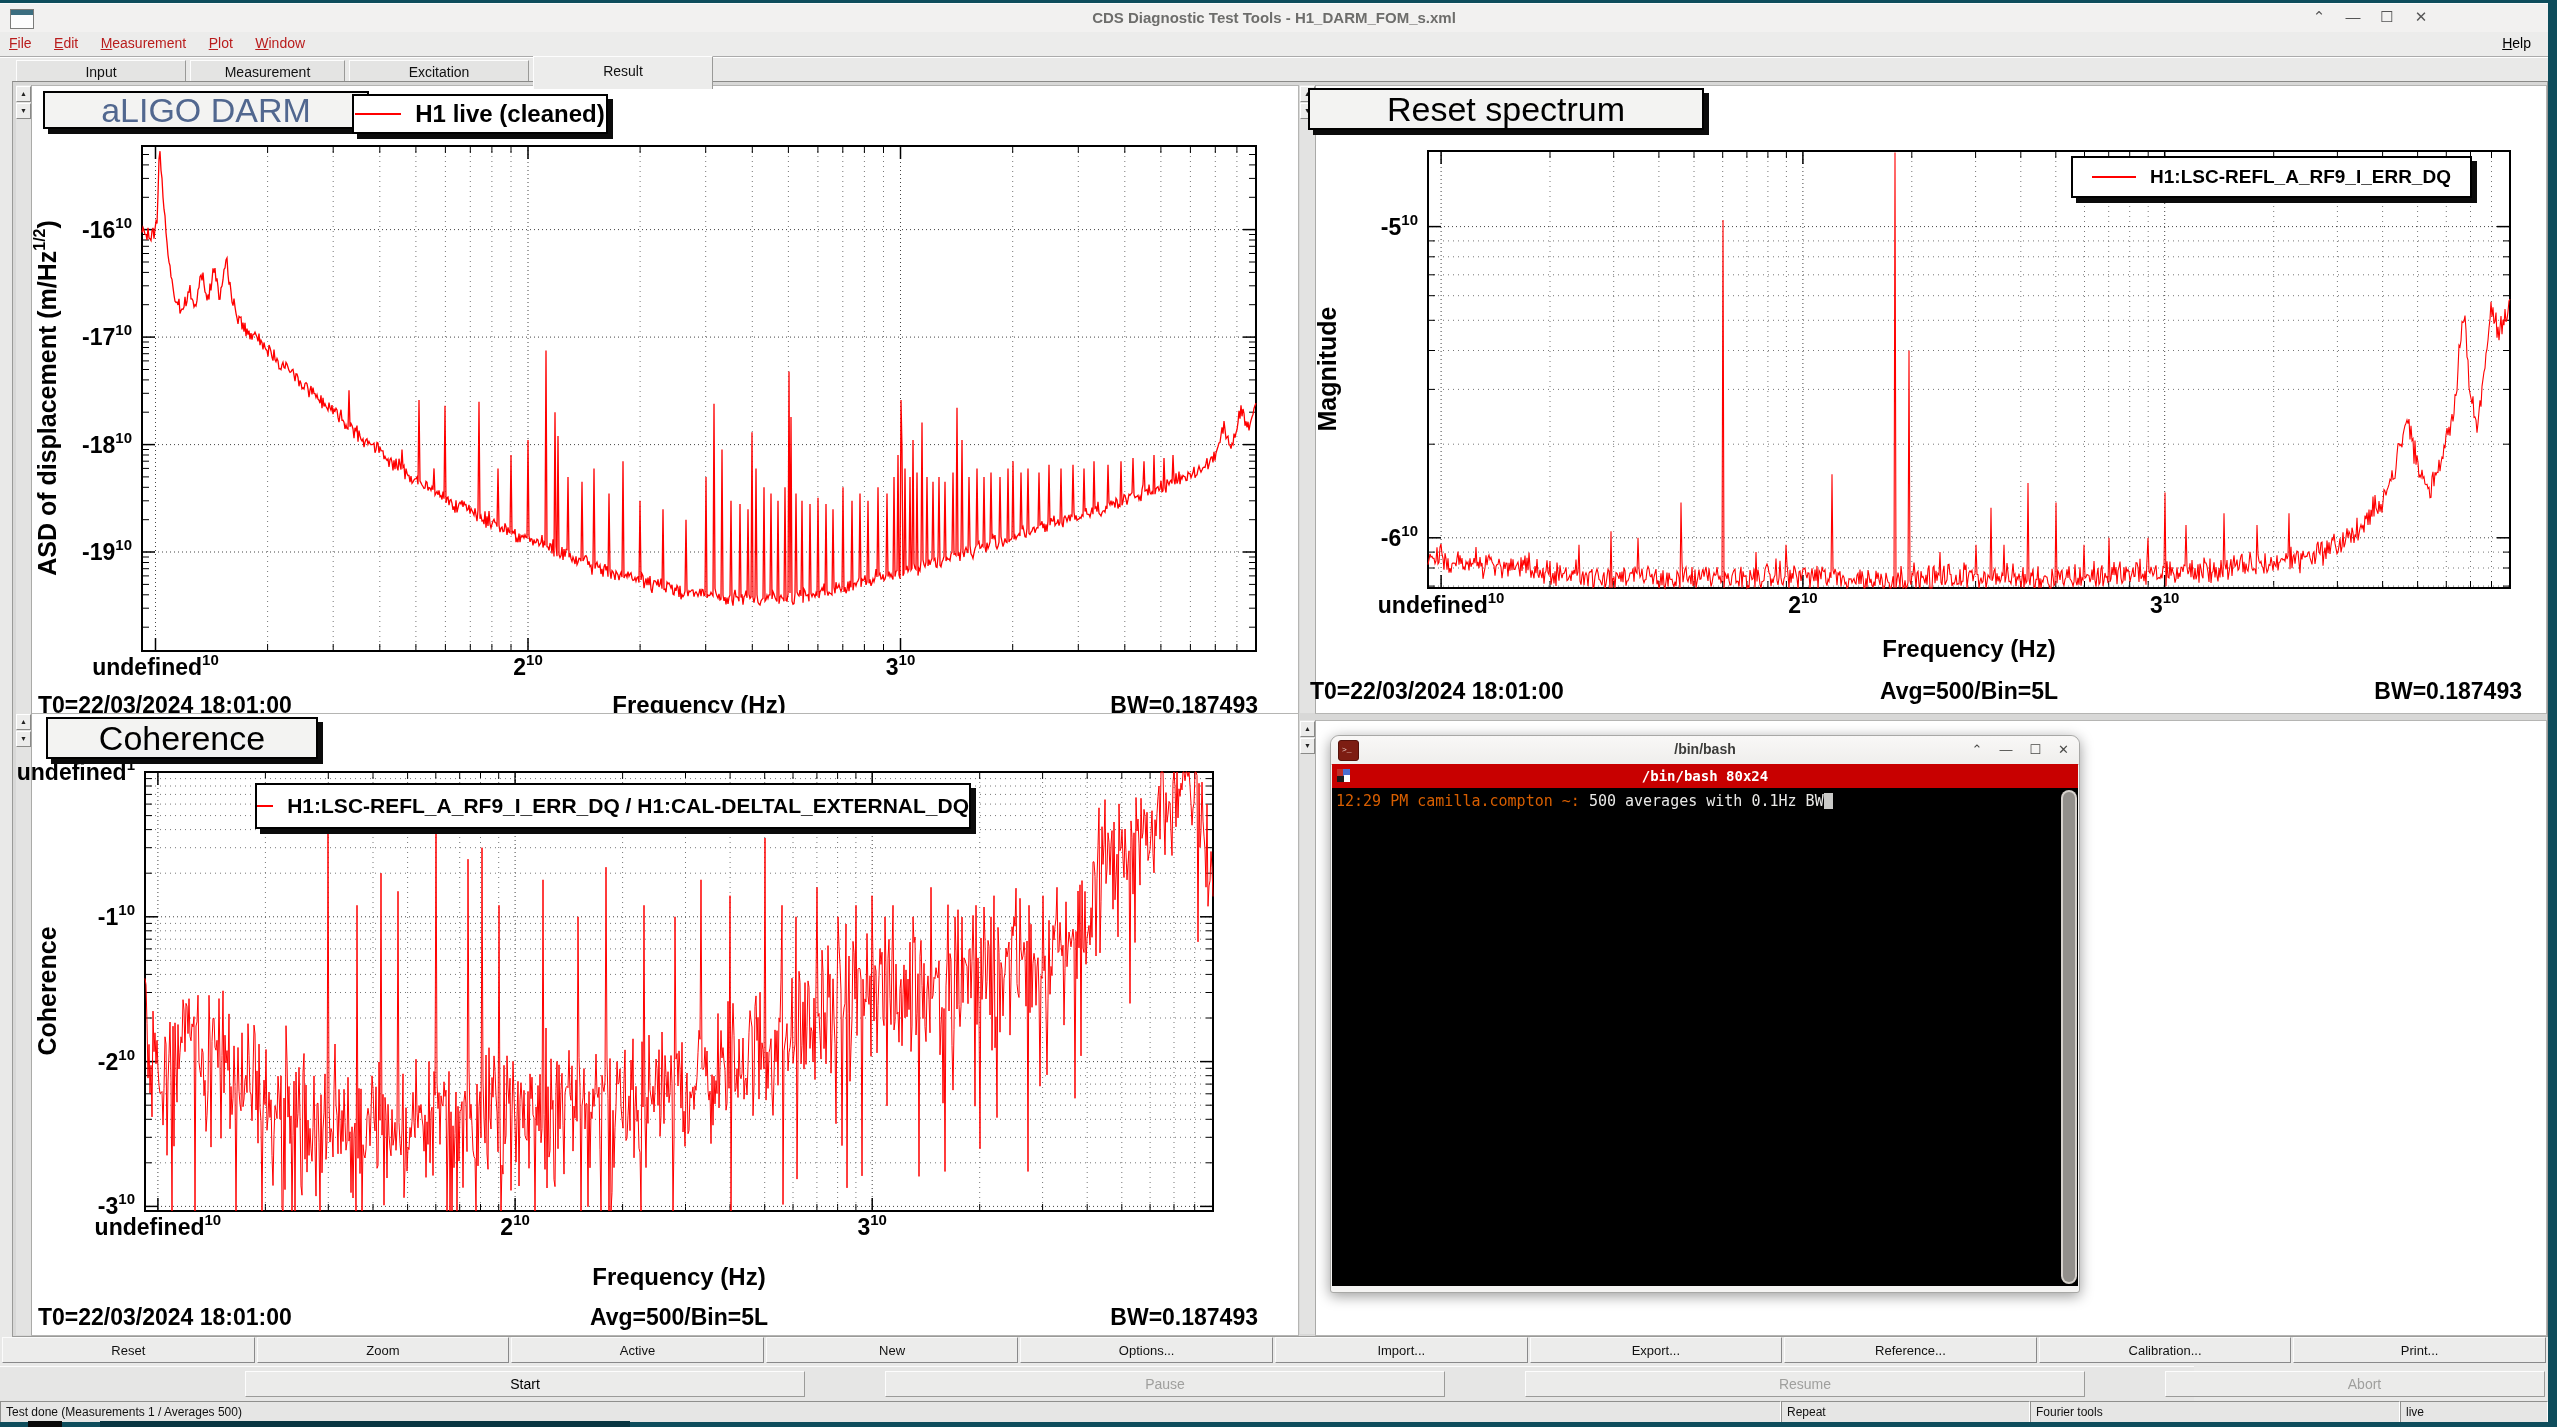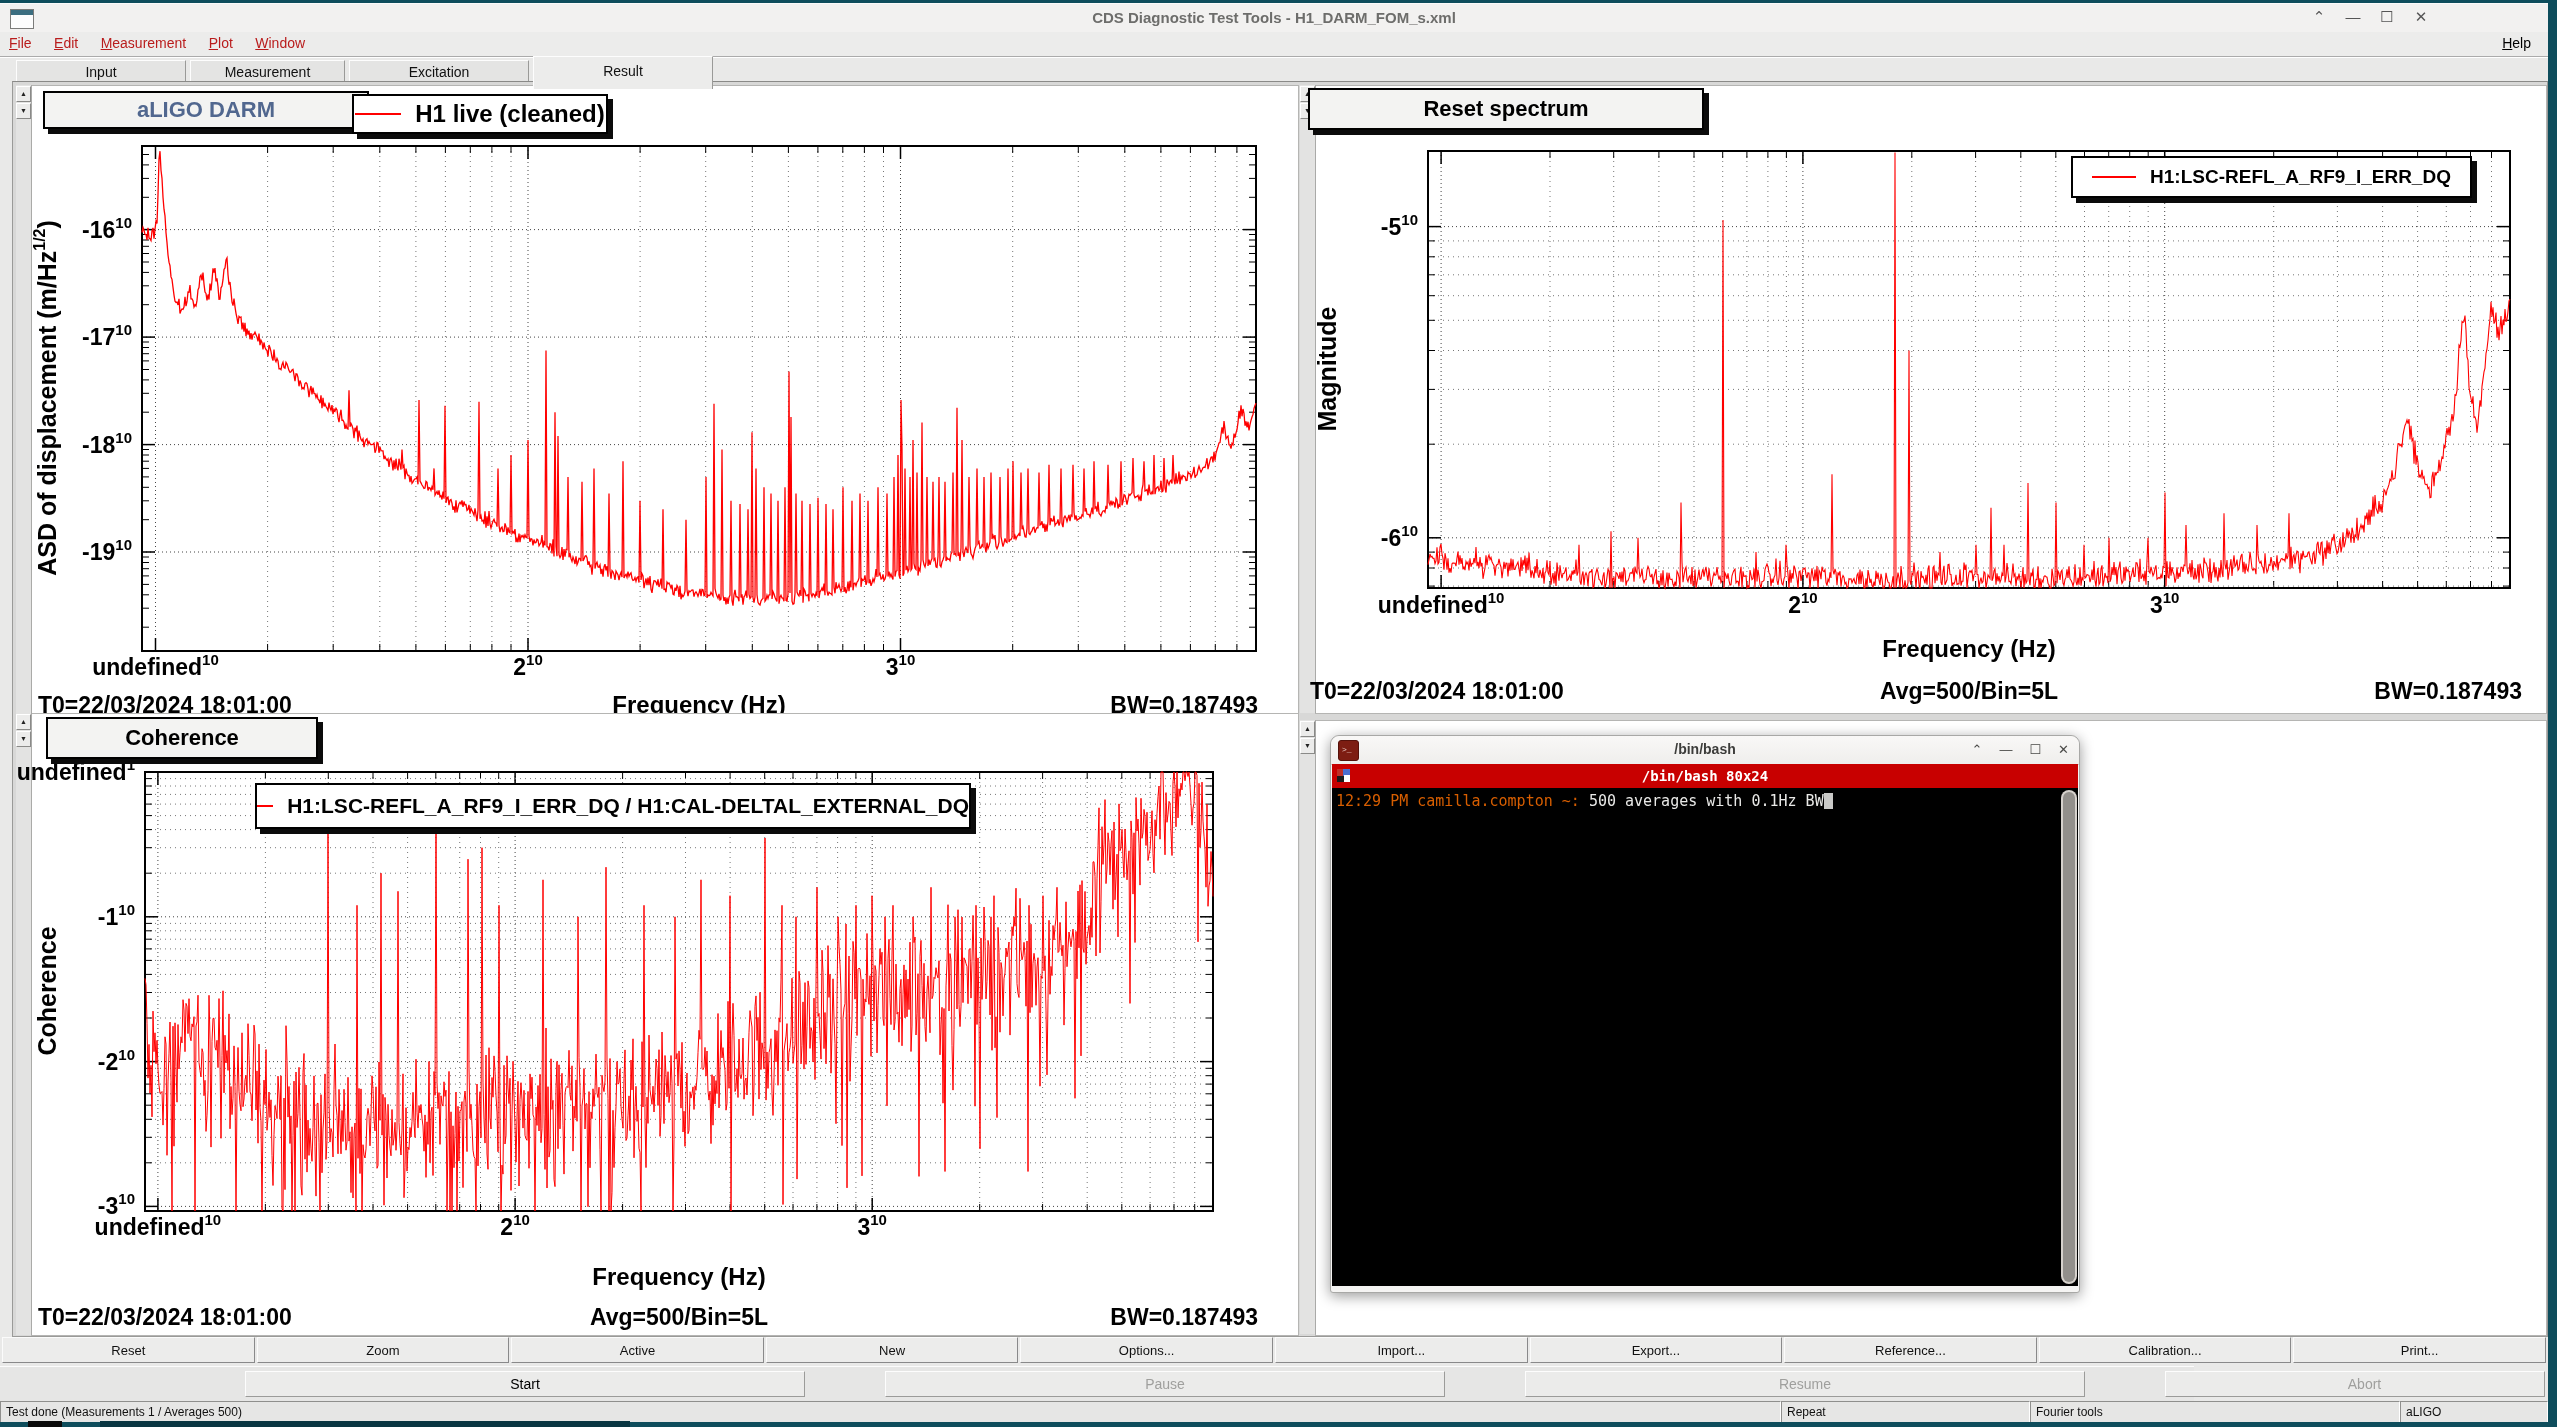--- a/index.html
+++ b/index.html
@@ -35,21 +35,21 @@
   .quad{position:absolute;}
   .canvas{position:absolute;background:#ffffff;border:1px solid #b5b5b3;}
   .pane-strip{position:absolute;width:15px;background:#e3e3e2;border-right:1px solid #aaaaa8;}
   .pane-btn{width:13px;height:14px;margin:1px 0 0 0;background:#ececeb;border:1px solid #8a8a88;
             border-top-color:#fff;border-left-color:#fff;font-size:7px;line-height:13px;
             text-align:center;color:#222;}
   svg.chart{position:absolute;z-index:2;}
   .pavebox{position:absolute;z-index:4;background:#f3f3f2;border:2px solid #000;
            box-shadow:5px 5px 0 0 #0b0b0b;display:flex;align-items:center;justify-content:center;}
   .pavebox.white{background:#ffffff;}
-  .pave-title{font-weight:bold;font-size:22px;color:#000;}
+  .pave-title{font-weight:normal;font-size:34px;color:#000;}
   .pave-title.blue{color:var(--title-blue,#51678f);}
   .legend-line{height:0;border-top:2px solid var(--trace-red,#ff0000);margin-right:14px;}
   .legend-text{font-weight:bold;font-size:21px;color:#000;white-space:nowrap;}
   
   .term{position:absolute;left:1330px;top:731px;width:748px;height:556px;z-index:10;
         background:#f5f4f3;border:1px solid #a8a8a6;border-radius:9px 9px 3px 3px;
         box-shadow:0 3px 14px rgba(0,0,0,.4);}
   .term-titlebar{position:absolute;left:0;top:0;width:100%;height:28px;border-radius:9px 9px 0 0;
         background:linear-gradient(#f9f8f7,#efeeec);border-bottom:1px solid #cfcecb;}
   .term-title{position:absolute;left:0;right:0;top:5px;text-align:center;font-weight:bold;
@@ -706,20 +706,20 @@
     <div class="ctlbtn" style="left:245px;width:560px;">Start</div>
     <div class="ctlbtn disabled" style="left:885px;width:560px;">Pause</div>
     <div class="ctlbtn disabled" style="left:1525px;width:560px;">Resume</div>
     <div class="ctlbtn disabled" style="left:2165px;width:380px;padding-left:19px;">Abort</div>
   </div>
 
   <div class="statusbar">
     <div class="statuscell" style="width:1781px;">Test done (Measurements 1 / Averages 500)</div>
     <div class="statuscell" style="width:249px;">Repeat</div>
     <div class="statuscell" style="width:370px;">Fourier tools</div>
-    <div class="statuscell" style="flex:1;position:relative;">aLIGO</div>
+    <div class="statuscell" style="flex:1;position:relative;">live</div>
   </div>
 </div>
 
 <div class="edge-right"></div>
 <div class="edge-bottom"></div>
 <div class="taskbar-black"></div>
 <div class="taskbar-dark"></div>
 
 </body></html>

